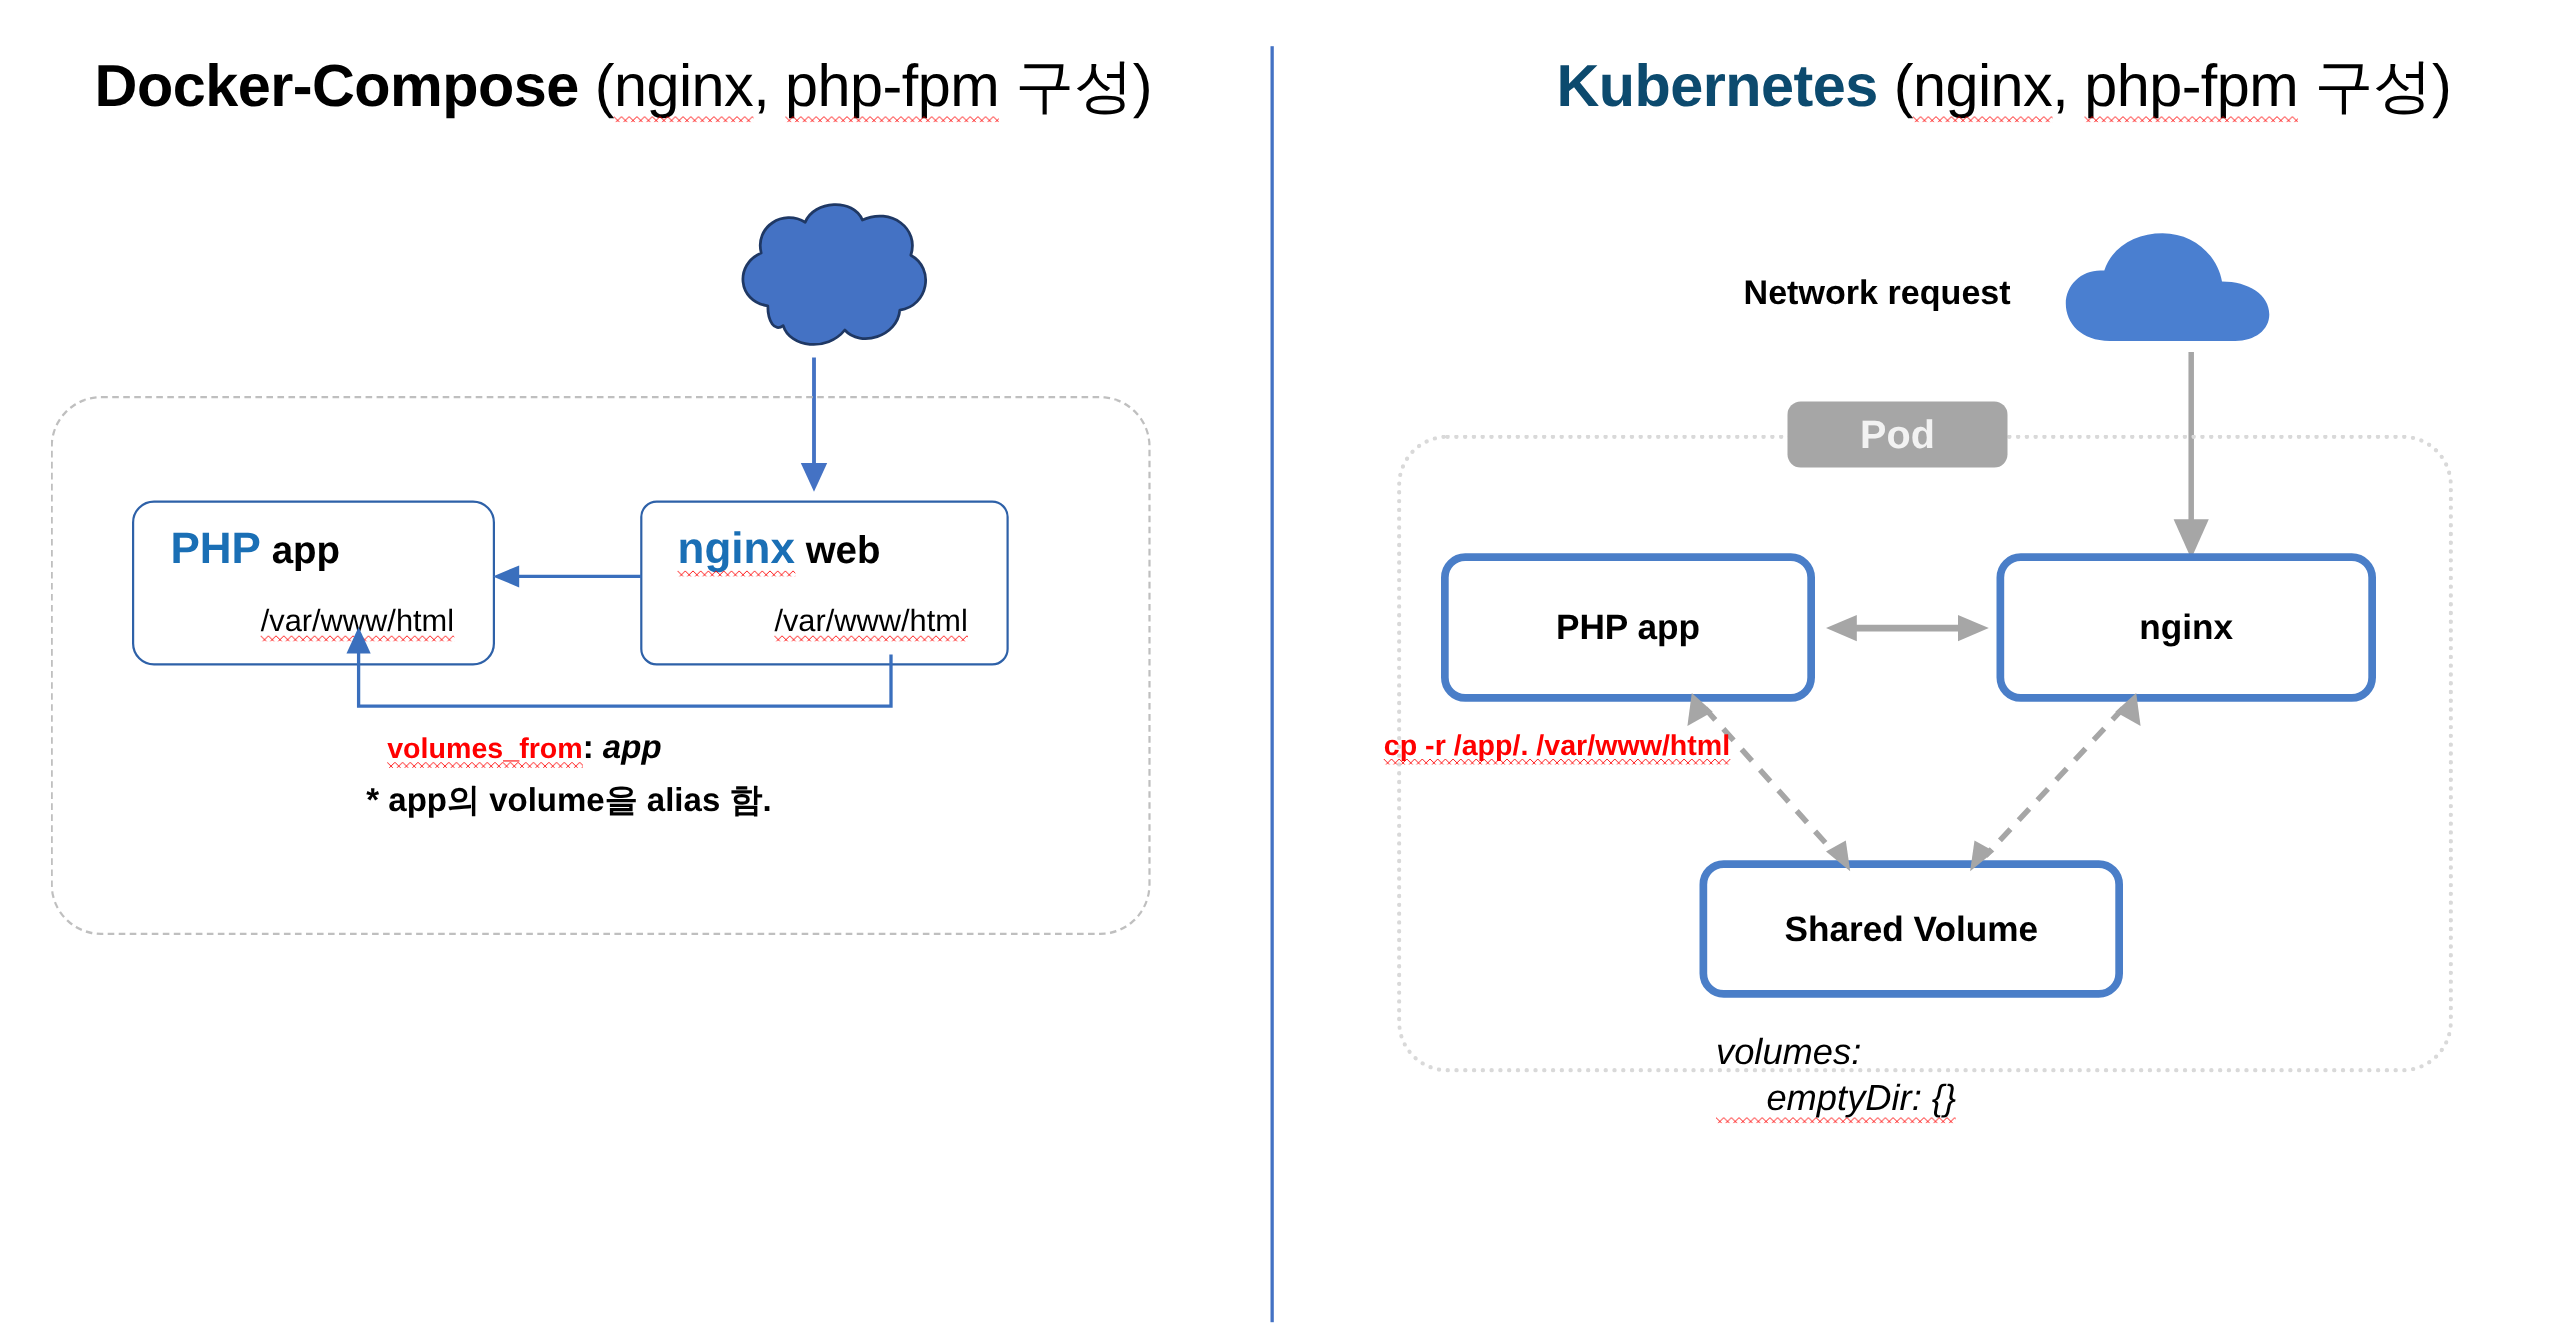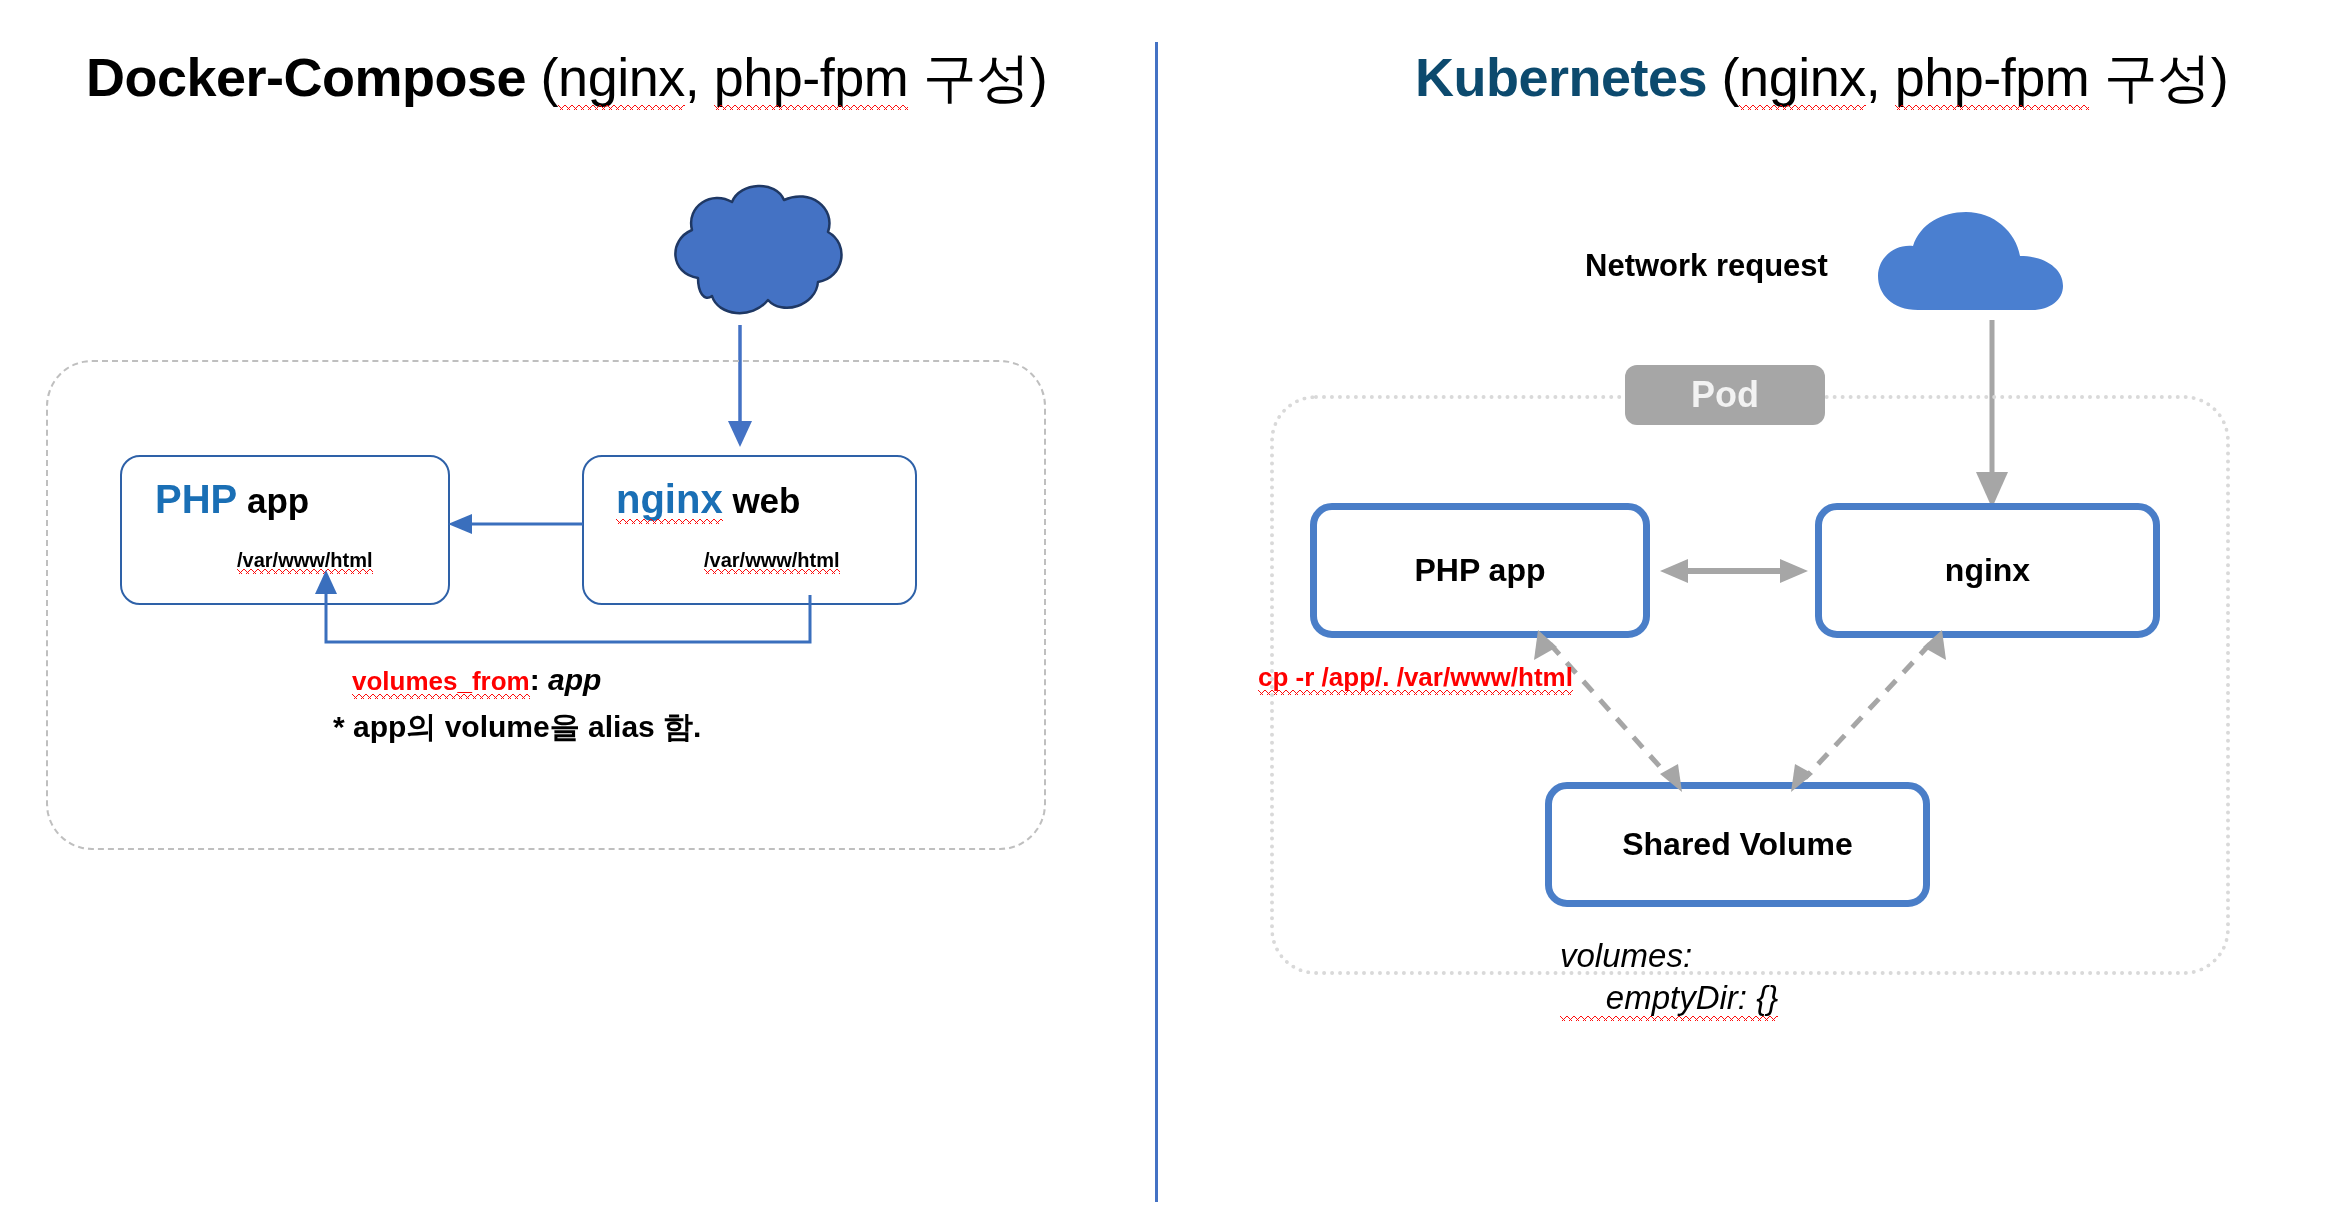--- a/index.html
+++ b/index.html
@@ -18,21 +18,21 @@
     background-size:7px 7px;background-repeat:repeat-x;opacity:.95;}
   
   .divider{background:#4472c4;width:3px;}
   
   .dash-box{border:2.5px dashed #bfbfbf;border-radius:46px;box-sizing:border-box;}
   .dot-box{border:4px dotted #d9d9d9;border-radius:46px;box-sizing:border-box;}
   
   .svc-box{border:2.5px solid #2e61a8;border-radius:20px;box-sizing:border-box;background:#fff;}
   .svc-title{font-size:35px;font-weight:700;white-space:nowrap;}
   .svc-title .big{font-size:40px;color:#1a6fb5;}
-  .svc-path{font-size:20px;font-weight:700;white-space:nowrap;}
+  .svc-path{font-size:28px;font-weight:400;white-space:nowrap;}
   
   .k-box{border:7px solid #4a7ec8;border-radius:22px;box-sizing:border-box;background:#fff;
          display:flex;align-items:center;justify-content:center;}
   .k-label{font-size:32px;font-weight:700;white-space:nowrap;}
   
   .pod-badge{background:#a6a6a6;border-radius:12px;display:flex;align-items:center;
              justify-content:center;color:#f2f2f2;font-size:36px;font-weight:700;}
   
   .note-red{color:#ff0000;font-weight:700;font-size:26px;white-space:nowrap;}
   .note-ital{color:#000;font-weight:700;font-style:italic;font-size:30px;}
@@ -90,21 +90,21 @@
 
 
 <div class="abs svc-box" style="left:120px;top:455px;width:330px;height:150px;">
   <div class="abs svc-title" style="left:33px;top:20px;">
     <span class="big">PHP</span><span> app</span>
   </div>
   <div class="abs svc-path sq-red" style="left:115px;top:92px;">/var/www/html</div>
 </div>
 
 
-<div class="abs svc-box" style="left:582px;top:455px;width:335px;height:150px;">
+<div class="abs svc-box" style="left:582px;top:455px;width:335px;height:150px;border-radius:15px;">
   <div class="abs svc-title" style="left:32px;top:20px;">
     <span class="big sq-red">nginx</span><span> web</span>
   </div>
   <div class="abs svc-path sq-red" style="left:120px;top:92px;">/var/www/html</div>
 </div>
 
 
 <div class="abs" style="left:448px;top:512px;">
   <svg width="140" height="24">
     <line x1="135" y1="12" x2="22" y2="12" stroke="#3a6fbd" stroke-width="3"></line>

